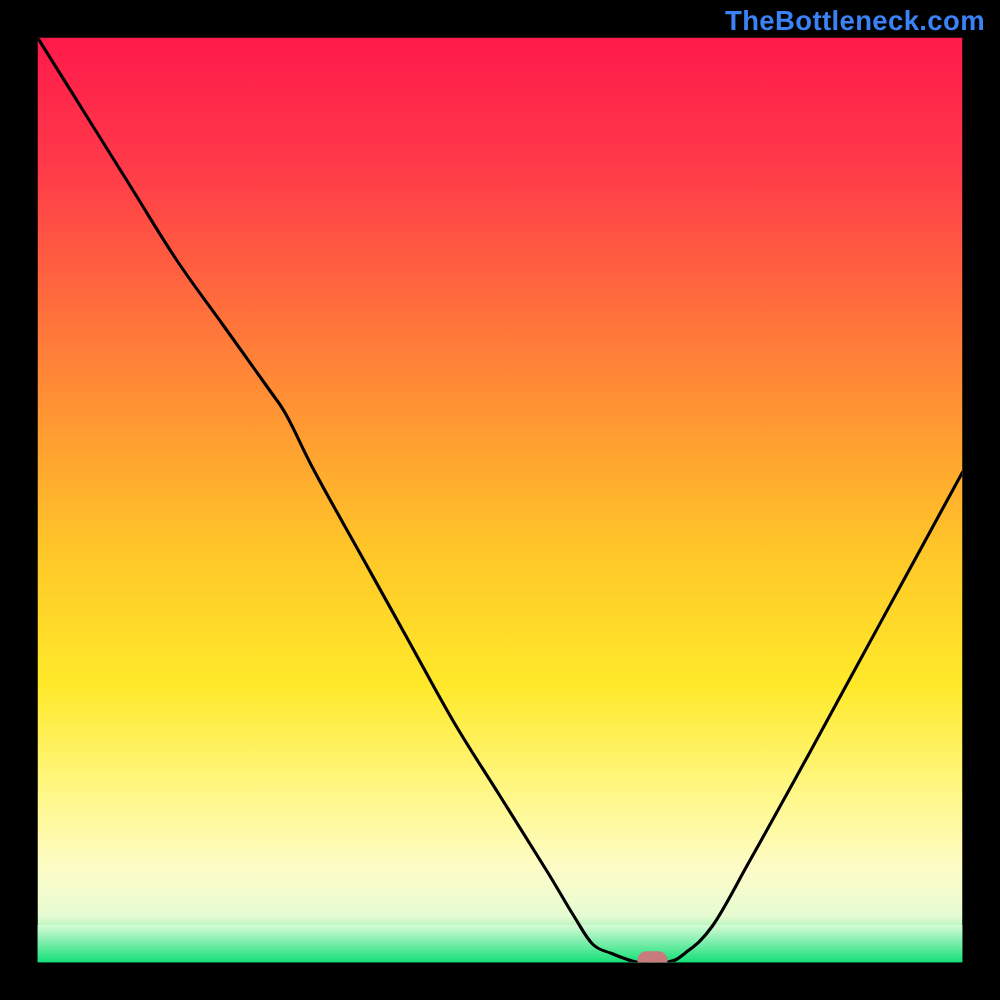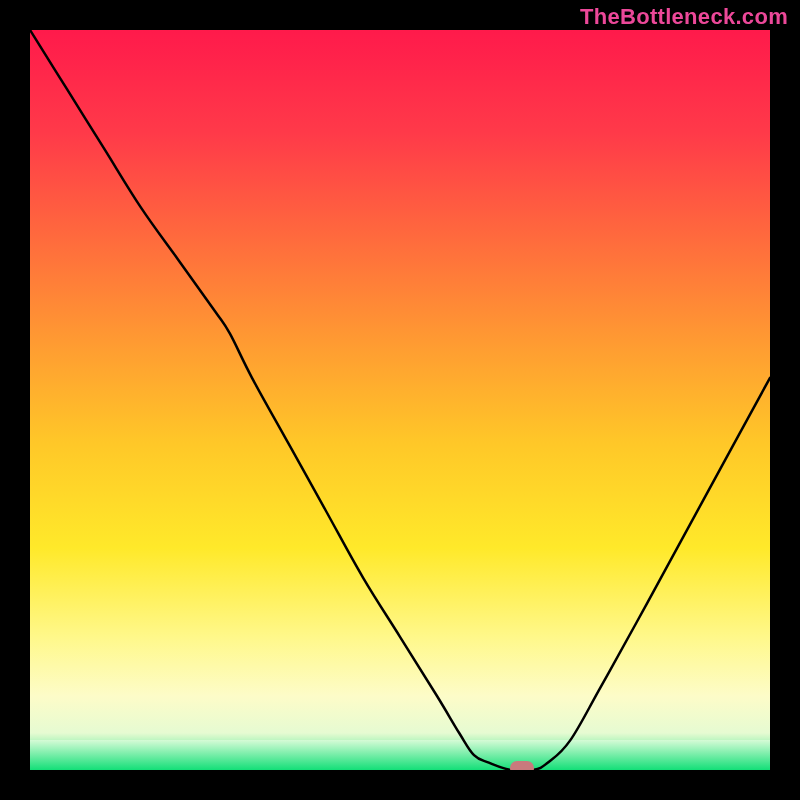--- a/index.html
+++ b/index.html
@@ -40,21 +40,21 @@
     border-radius: 7px;
     transform: translate(-50%, -50%);
   }
   .watermark {
     position: absolute;
     top: 4px;
     right: 12px;
     font-family: Arial, Helvetica, sans-serif;
     font-size: 22px;
     font-weight: 600;
-    color: #ec4899;
+    color: #3b82f6;
     letter-spacing: 0.3px;
   }
 </style>
 </head>
 <body>
 
 <div class="stage">
 
   <div class="watermark">TheBottleneck.com</div>
 

